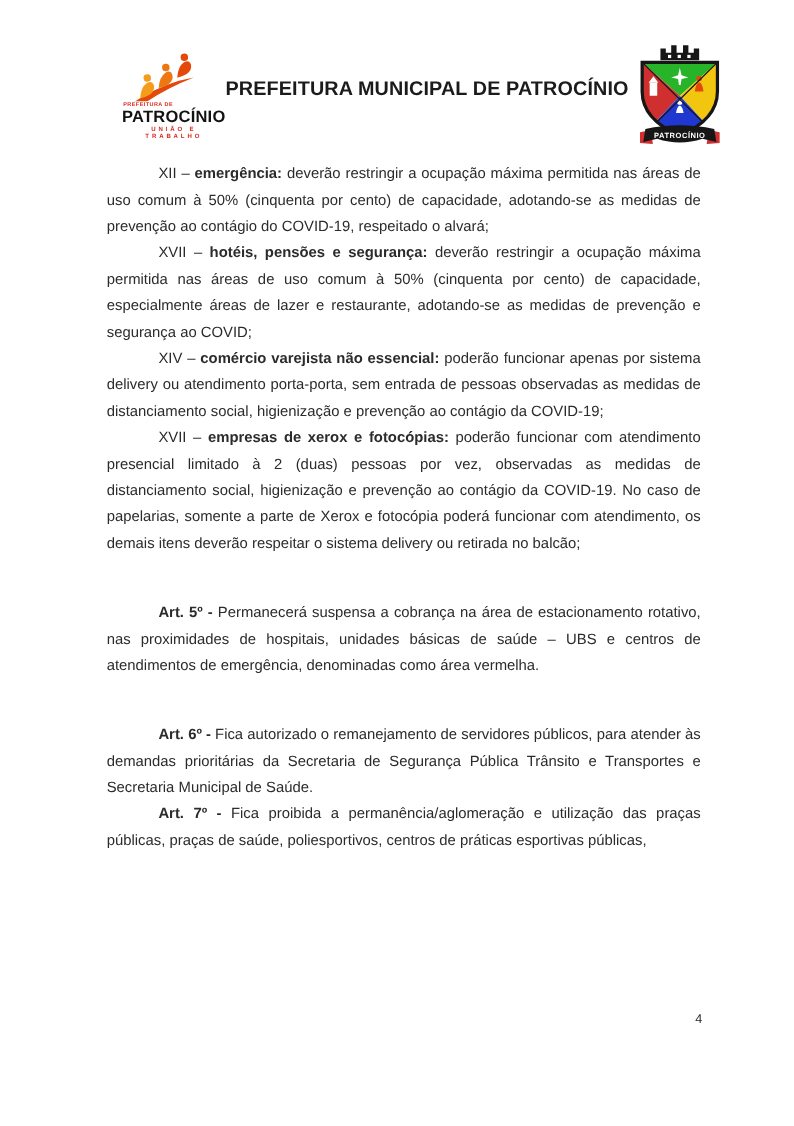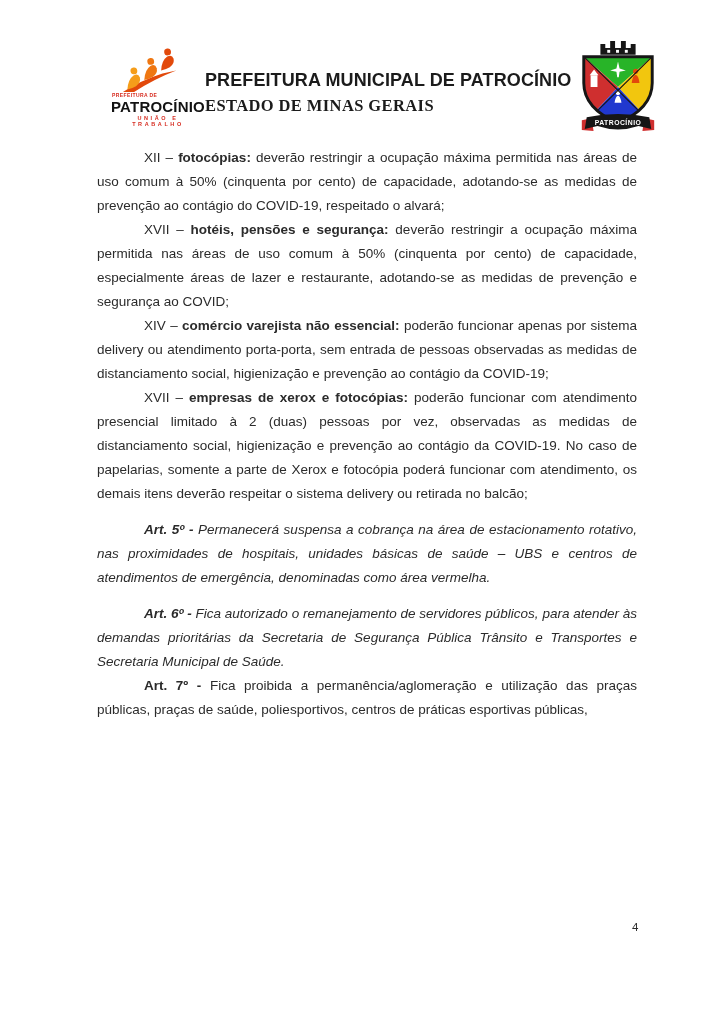--- a/index.html
+++ b/index.html
@@ -60,21 +60,21 @@
   .runner2{fill:#ef7712;}
   .runner3{fill:#e2490b;}
 
   
   .doc-body{
     position:absolute;left:97px;top:146px;width:540px;
     font-size:13.5px;line-height:24px;
     text-align:justify;
   }
   .para{margin:0;text-indent:47px;}
-  .para.gap{margin-top:12px;font-style:italic;}
+  .para.gap{margin-top:39px;}
   .para b{font-weight:bold;}
 
   .page-number{
     position:absolute;left:632px;top:921px;
     font-size:11.5px;color:#2b2b2b;
   }
 </style>
 </head>
 <body>
 
@@ -104,21 +104,20 @@
           </g>
         </g>
       </svg>
       <span class="logo-pre">PREFEITURA DE</span>
       <span class="logo-name">PATROCÍNIO</span>
       <span class="logo-slogan">UNIÃO E TRABALHO</span>
     </div>
 
     <div class="titles">
       <div class="title-main">PREFEITURA MUNICIPAL DE PATROCÍNIO</div>
-      <div class="title-sub">ESTADO DE MINAS GERAIS</div>
     </div>
 
     <svg class="crest" width="88" height="102" viewBox="0 0 90 104" aria-hidden="true">
 
       <path class="fill-black" d="M27,19 L27,8 L32,8 L32,12 L37,12 L37,5 L42,5 L42,12 L48,12 L48,5 L53,5 L53,12 L58,12 L58,8 L63,8 L63,19 Z"></path>
       <rect class="fill-white" x="34" y="14" width="3" height="3"></rect>
       <rect class="fill-white" x="43" y="14" width="3" height="3"></rect>
       <rect class="fill-white" x="52" y="14" width="3" height="3"></rect>
 
       <defs>
@@ -148,21 +147,21 @@
       <path d="M10,21 H80 V48 Q80,74 45,89 Q10,74 10,48 Z" fill="none" stroke="#161616" stroke-width="3"></path>
 
       <path class="fill-red" d="M8,86 L18,84 L20,97 L8,96 Z"></path>
       <path class="fill-red" d="M82,86 L72,84 L70,97 L82,96 Z"></path>
       <path class="fill-black" d="M13,83 Q45,76 77,83 L79,95 L66,92 Q45,99 24,92 L11,95 Z"></path>
       <text x="45" y="91" text-anchor="middle" fill="#ffffff" font-size="7" font-weight="bold" font-family="Liberation Sans, sans-serif" letter-spacing="0.5">PATROCÍNIO</text>
     </svg>
   </div>
 
   <div class="doc-body" id="doc-body">
-      <p class="para"><span>XII – </span><b>fotocópias:</b><span> deverão restringir a ocupação máxima permitida nas áreas de uso comum à 50% (cinquenta por cento) de capacidade, adotando-se as medidas de prevenção ao contágio do COVID-19, respeitado o alvará;</span></p>
+      <p class="para"><span>XII – </span><b>emergência:</b><span> deverão restringir a ocupação máxima permitida nas áreas de uso comum à 50% (cinquenta por cento) de capacidade, adotando-se as medidas de prevenção ao contágio do COVID-19, respeitado o alvará;</span></p>
       <p class="para"><span>XVII – </span><b>hotéis, pensões e segurança:</b><span> deverão restringir a ocupação máxima permitida nas áreas de uso comum à 50% (cinquenta por cento) de capacidade, especialmente áreas de lazer e restaurante, adotando-se as medidas de prevenção e segurança ao COVID;</span></p>
       <p class="para"><span>XIV – </span><b>comércio varejista não essencial:</b><span> poderão funcionar apenas por sistema delivery ou atendimento porta-porta, sem entrada de pessoas observadas as medidas de distanciamento social, higienização e prevenção ao contágio da COVID-19;</span></p>
       <p class="para"><span>XVII – </span><b>empresas de xerox e fotocópias:</b><span> poderão funcionar com atendimento presencial limitado à 2 (duas) pessoas por vez, observadas as medidas de distanciamento social, higienização e prevenção ao contágio da COVID-19. No caso de papelarias, somente a parte de Xerox e fotocópia poderá funcionar com atendimento, os demais itens deverão respeitar o sistema delivery ou retirada no balcão;</span></p>
       <p class="para gap"><span></span><b>Art. 5º -</b><span> Permanecerá suspensa a cobrança na área de estacionamento rotativo, nas proximidades de hospitais, unidades básicas de saúde – UBS e centros de atendimentos de emergência, denominadas como área vermelha.</span></p>
       <p class="para gap"><span></span><b>Art. 6º -</b><span> Fica autorizado o remanejamento de servidores públicos, para atender às demandas prioritárias da Secretaria de Segurança Pública Trânsito e Transportes e Secretaria Municipal de Saúde.</span></p>
       <p class="para"><span></span><b>Art. 7º -</b><span> Fica proibida a permanência/aglomeração e utilização das praças públicas, praças de saúde, poliesportivos, centros de práticas esportivas públicas,</span></p>
     </div>
 
   <div class="page-number">4</div>
 </div>

